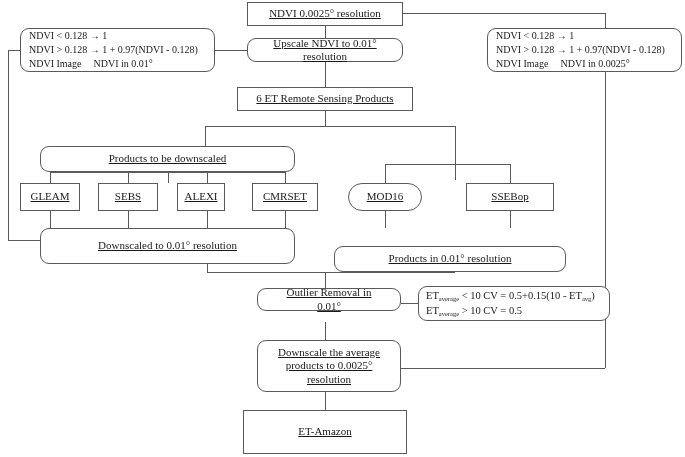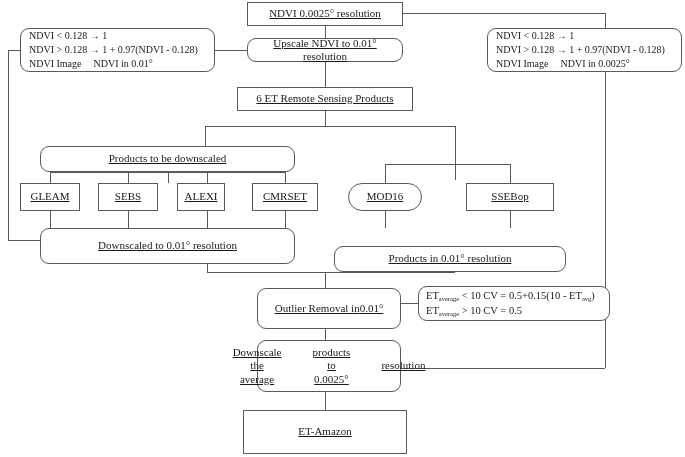--- a/index.html
+++ b/index.html
@@ -170,31 +170,31 @@
     <span>SSEBop</span>
   </div>
 
   <div class="node rounded fs11" style="left:40px; top:228px; width:255px; height:36px;">
     <span>Downscaled to 0.01° resolution</span>
   </div>
   <div class="node rounded fs11" style="left:334px; top:246px; width:232px; height:26px;">
     <span>Products in 0.01° resolution</span>
   </div>
 
-  <div class="node rounded fs11" style="left:257px; top:288px; width:144px; height:41px; ">
+  <div class="node rounded fs11" style="left:257px; top:288px; width:144px; height:23px; flex-direction:column;">
     <span>Outlier Removal in</span>
     <span>0.01°</span>
   </div>
 
   <div class="annot fs105" style="left:418px; top:286px; width:192px; height:35px; padding:3px 7px;">
     <span class="ln"><span>ET</span><sub>average</sub><span> &lt; 10 CV = 0.5+0.15(10  - ET</span><sub>avg</sub><span>)</span></span>
     <span class="ln"><span>ET</span><sub>average</sub><span> &gt; 10 CV = 0.5</span></span>
   </div>
 
-  <div class="node rounded fs11" style="left:257px; top:340px; width:144px; height:52px; flex-direction:row;gap:31px;">
+  <div class="node rounded fs11" style="left:257px; top:340px; width:144px; height:52px; flex-direction:column;">
     <span>Downscale the average</span>
     <span>products to 0.0025°</span>
     <span>resolution</span>
   </div>
 
   <div class="node sharp fs11" style="left:243px; top:410px; width:164px; height:44px;">
     <span>ET-Amazon</span>
   </div>
 
 </div>

